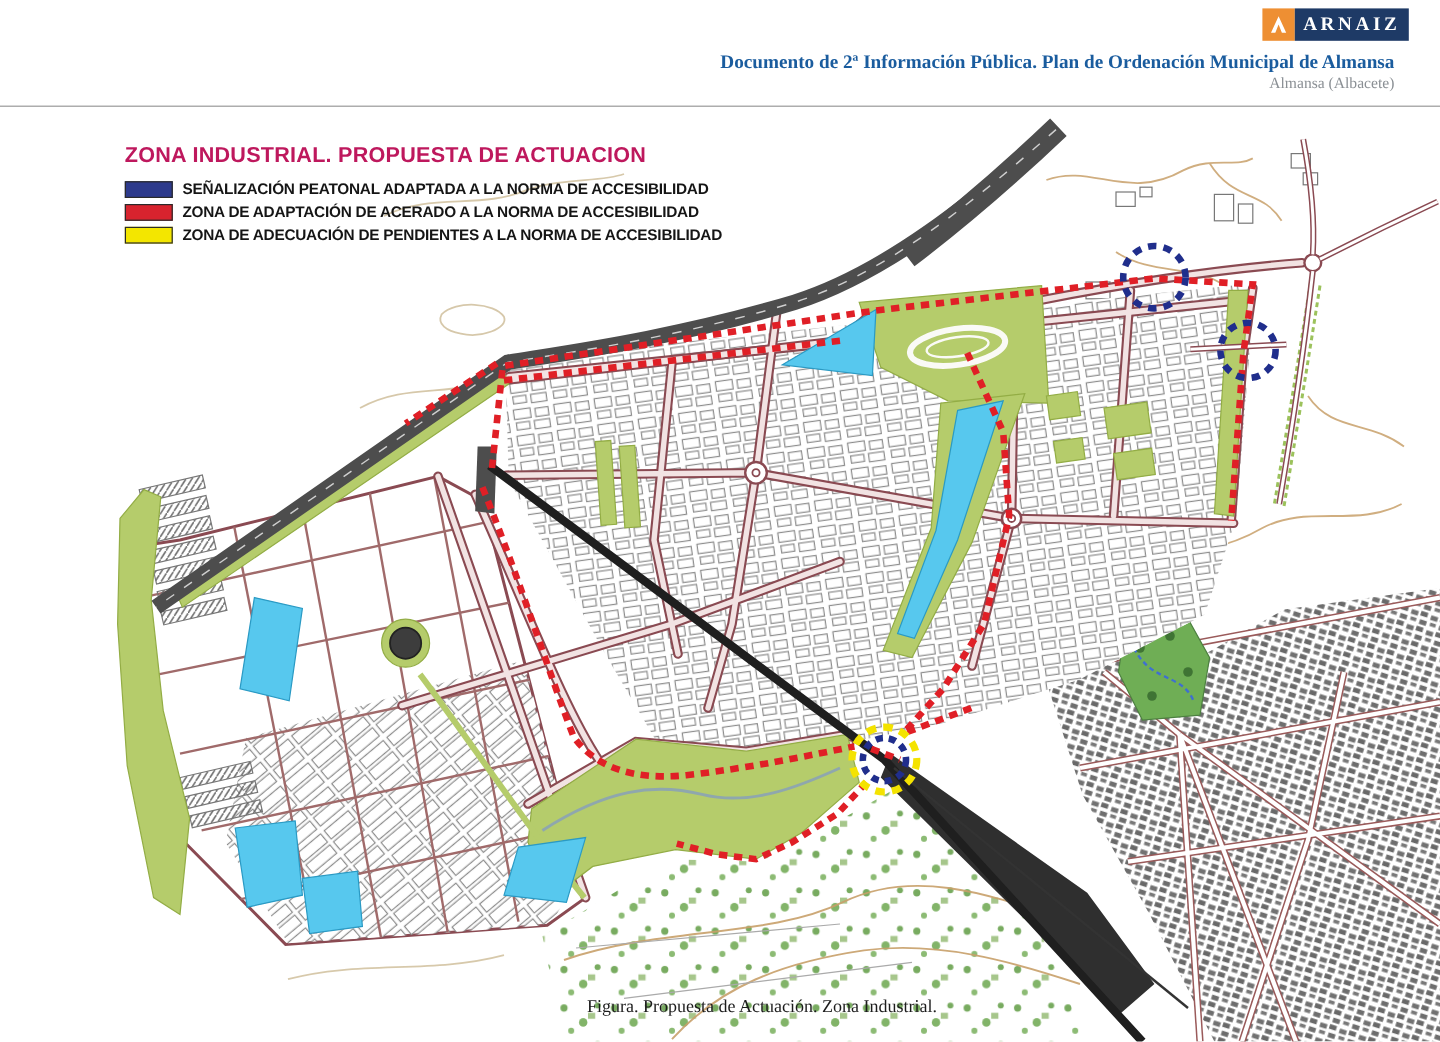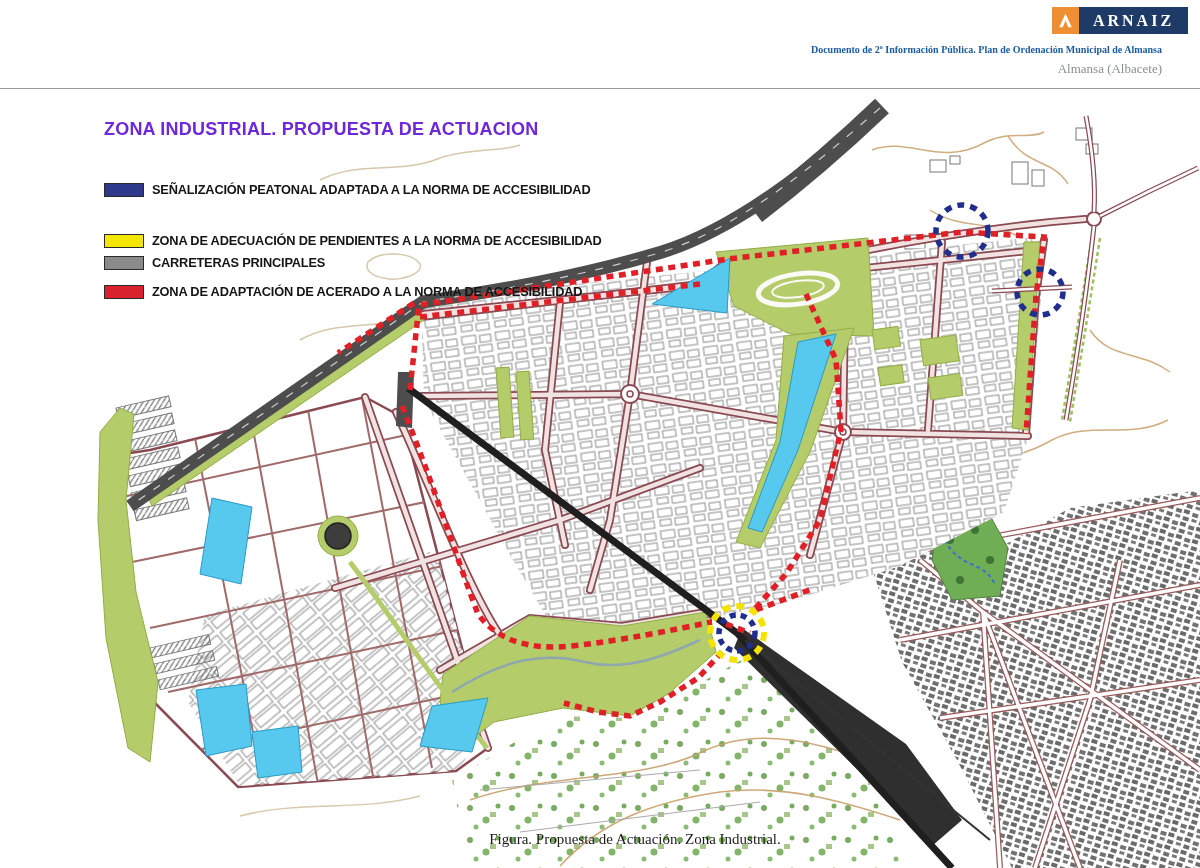--- a/index.html
+++ b/index.html
@@ -1,36 +1,36 @@
 <!DOCTYPE html>
 <html><head>
 <meta charset="utf-8">
 <style>
   html,body{margin:0;padding:0;background:#ffffff;}
   body{width:1200px;height:868px;position:relative;overflow:hidden;
        font-family:"Liberation Sans", sans-serif;}
   .abs{position:absolute;}
 
   
-  #logo{top:7px;left:1052px;width:136px;height:27px;display:flex;}
+  #logo{top:7px;left:1052px;width:122px;height:27px;display:flex;}
   #logo .logo-orange{width:27px;height:27px;display:flex;align-items:center;justify-content:center;}
   #logo .logo-navy{flex:1;height:27px;display:flex;align-items:center;justify-content:center;}
   #logo .logo-text{color:#fff;font-family:"Liberation Serif",serif;font-weight:bold;
        font-size:16px;letter-spacing:3px;}
   #doc-title{top:44px;right:38px;width:900px;text-align:right;
-       font-family:"Liberation Serif",serif;font-weight:bold;font-size:10px;}
+       font-family:"Liberation Serif",serif;font-weight:bold;font-size:16px;}
   #doc-sub{top:61px;right:38px;width:500px;text-align:right;
        font-family:"Liberation Serif",serif;font-size:13px;}
   #header-rule{top:88px;left:0;width:1200px;height:0;border-top:1.4px solid #9a9a9a;}
 
   
   #map-title{top:119px;left:104px;font-size:18px;font-weight:800;letter-spacing:.2px;}
   .legend{left:104px;}
   #legend1{top:148px;} #legend2{top:221px;}
-  .legend-row{display:flex;align-items:center;height:19px;margin-top:32px;}
+  .legend-row{display:flex;align-items:center;height:19px;}
   .swatch{width:38px;height:12px;border:1px solid #2a2a2a;margin-right:8px;flex:0 0 auto;}
   .legend-label{font-size:12.8px;font-weight:bold;color:#151515;letter-spacing:-0.2px;white-space:nowrap;}
 
   #caption{top:831px;left:35px;width:1200px;text-align:center;
        font-family:"Liberation Serif",serif;font-size:15px;color:#1c1c1c;}
 </style>
 </head>
 <body>
 
 <svg class="abs" style="top:0;left:0" width="1200" height="868" viewBox="0 0 1200 868">
@@ -297,43 +297,39 @@
   </div>
   <div class="logo-navy" style="background-color: rgb(30, 58, 102);">
     <span class="logo-text">ARNAIZ</span>
   </div>
 </div>
 
 <div class="abs" id="doc-title" style="color: rgb(26, 92, 158);">Documento de 2ª Información Pública. Plan de Ordenación Municipal de Almansa</div>
 <div class="abs" id="doc-sub" style="color: rgb(138, 143, 148);">Almansa (Albacete)</div>
 <div class="abs" id="header-rule"></div>
 
-<div class="abs" id="map-title" style="color: #6d28d9;">ZONA INDUSTRIAL. PROPUESTA DE ACTUACION</div>
+<div class="abs" id="map-title" style="color: #be185d;">ZONA INDUSTRIAL. PROPUESTA DE ACTUACION</div>
 
 <div class="abs legend" id="legend1">
 
     <div class="legend-row">
       <span class="swatch" style="background-color: rgb(45, 58, 140);"></span>
       <span class="legend-label">SEÑALIZACIÓN PEATONAL ADAPTADA A LA NORMA DE ACCESIBILIDAD</span>
     </div>
 
     <div class="legend-row">
+      <span class="swatch" style="background-color: rgb(216, 35, 46);"></span>
+      <span class="legend-label">ZONA DE ADAPTACIÓN DE ACERADO A LA NORMA DE ACCESIBILIDAD</span>
+    </div>
+
+    <div class="legend-row">
       <span class="swatch" style="background-color: rgb(243, 230, 0);"></span>
       <span class="legend-label">ZONA DE ADECUACIÓN DE PENDIENTES A LA NORMA DE ACCESIBILIDAD</span>
     </div>
-
-    <div class="legend-row">
-      <span class="swatch" style="background-color: rgb(216, 35, 46);"></span>
-      <span class="legend-label">ZONA DE ADAPTACIÓN DE ACERADO A LA NORMA DE ACCESIBILIDAD</span>
-    </div>
   </div>
 
 <div class="abs legend" id="legend2">
 
-    <div class="legend-row">
-      <span class="swatch" style="background-color: rgb(138, 138, 138);"></span>
-      <span class="legend-label">CARRETERAS PRINCIPALES</span>
-    </div>
 
 
   </div>
 
 <div class="abs" id="caption">Figura. Propuesta de Actuación. Zona Industrial.</div>
 
 </body></html>

